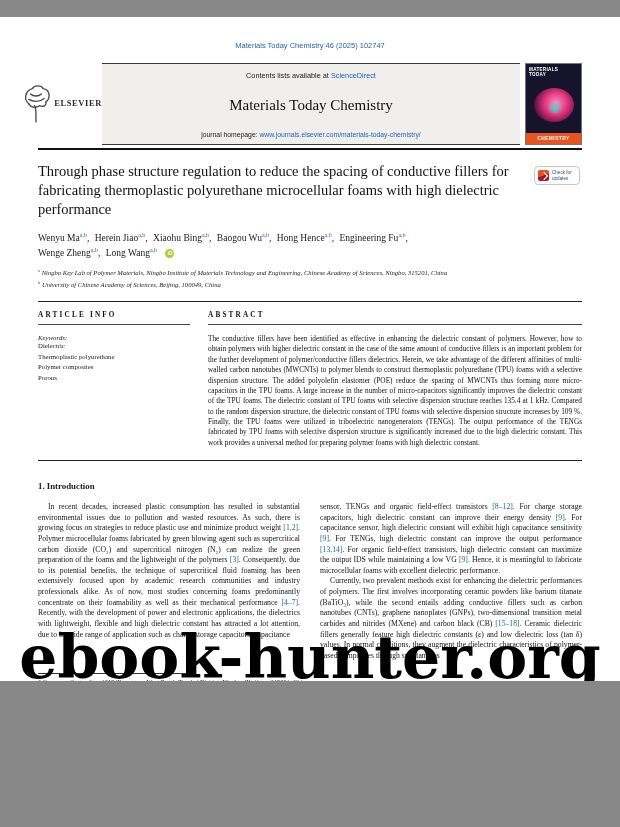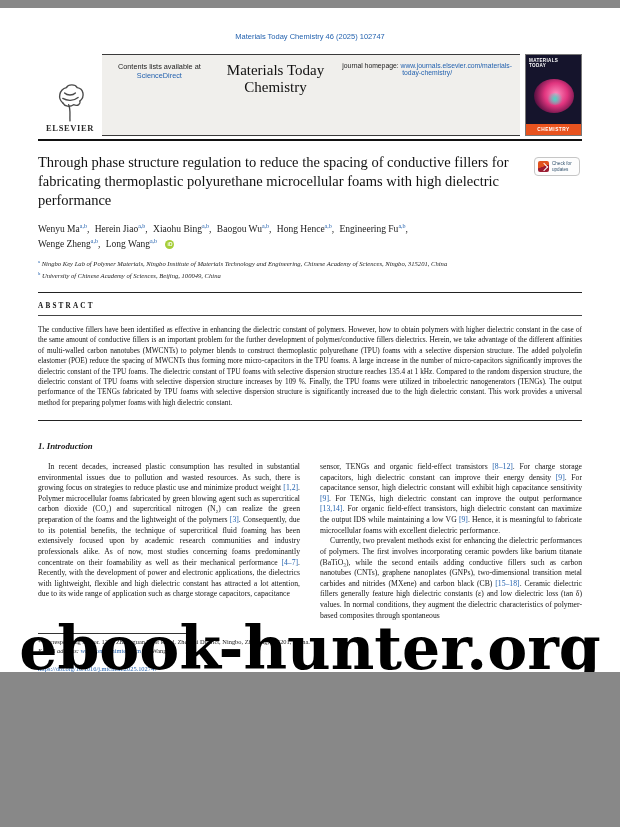--- a/index.html
+++ b/index.html
@@ -1,35 +1,35 @@
 <!DOCTYPE html>
 <html><head>
 <meta charset="utf-8">
 <style>
   * { margin:0; padding:0; box-sizing:border-box; }
   html,body { background:#888; }
   .page {
-    position:relative; width:620px; height:664px; margin:8px auto;
+    position:relative; width:620px; height:664px; margin:17px auto;
     background:#ffffff; overflow:hidden;
     font-family:"Liberation Serif", serif; color:#1a1a1a;
   }
   .inner { padding:0 38px; }
   a, .linklike { color:#2563af; text-decoration:none; cursor:pointer; }
 
   
   .top-ref { margin-top:24px; text-align:center; font-family:"Liberation Sans",sans-serif;
     font-size:7.5px; color:#2563af; }
 
   
   .head-band { margin-top:13px; display:flex; align-items:stretch; border-bottom:2.5px solid #111; padding-bottom:3px; }
-  .logo-col { width:64px; display:flex; flex-direction:column; align-items:center; justify-content:flex-end; padding-bottom:3px; }
+  .logo-col { width:64px; display:flex; flex-direction:row; align-items:center; justify-content:flex-end; padding-bottom:3px; }
   .logo-col svg { display:block; }
   .elsevier-word { font-size:8.5px; font-weight:bold; letter-spacing:0.6px; color:#2b2b2b; margin-top:1px; }
   .gray-box { flex:1; background:#f0efec; border-top:1px solid #3a3a3a; border-bottom:1px solid #3a3a3a;
-    display:flex; flex-direction:row; justify-content:space-between; text-align:center; padding:7px 6px 6px; height:82px; }
+    display:flex; flex-direction:column; justify-content:space-between; text-align:center; padding:7px 6px 6px; height:82px; }
   .contents-line { font-family:"Liberation Sans",sans-serif; font-size:7.3px; color:#222; }
   .journal-title { font-size:15px; color:#111; }
   .homepage-line { font-family:"Liberation Sans",sans-serif; font-size:6.8px; color:#222; }
   .cover { position:relative; width:57px; height:82px; margin-left:5px; background:#15142c; overflow:hidden; border:0.5px solid #777; }
   .cover-masthead { position:absolute; top:3px; left:3px; color:#fff; font-family:"Liberation Sans",sans-serif;
     font-size:4.6px; font-weight:bold; line-height:1.15; letter-spacing:0.3px; text-align:left; }
   .cover-blob { position:absolute; top:24px; left:8px; width:40px; height:34px; border-radius:50%;
     background:radial-gradient(circle at 55% 45%, #ff8fc0 0%, #e0347e 40%, #5a1042 75%, rgba(20,19,44,0) 100%); }
   .cover-blob2 { position:absolute; top:38px; left:20px; width:18px; height:12px; border-radius:50%;
     background:radial-gradient(circle, #49d8c6 0%, rgba(73,216,198,0) 70%); }
@@ -63,21 +63,21 @@
   .info-section { margin-top:11px; border-top:1px solid #222; border-bottom:1px solid #222;
     display:flex; gap:18px; padding:9px 0 12px; }
   .info-left { width:152px; flex:0 0 auto; }
   .info-right { flex:1; }
   .sec-head { font-size:7.2px; font-weight:bold; letter-spacing:2.2px; padding-bottom:5px; border-bottom:0.75px solid #444; color:#111; }
   .kw-label { margin-top:9px; font-size:6.8px; font-style:italic; }
   .kw-item { font-size:6.8px; line-height:1.55; }
   .abstract-text { margin-top:9px; font-size:7.3px; line-height:1.42; text-align:justify; color:#111; }
 
   
-  .intro-head { margin-top:20px; font-size:8.8px; font-weight:bold;font-style:italic; }
+  .intro-head { margin-top:20px; font-size:8.8px; font-weight:bold; }
   .columns { margin-top:11px; display:flex; gap:20px; }
   .col { flex:1; font-size:7.7px; line-height:1.38; text-align:justify; color:#141414; }
   .col p.indent { text-indent:10px; }
   .col p + p { margin-top:0; }
   .cite { color:#2563af; }
 
   
   .foot-rule { margin-top:12px; width:148px; border-top:0.75px solid #333; }
   .footnotes { margin-top:3px; font-size:6.4px; line-height:1.42; color:#222; }
   .footnotes .em { font-style:italic; }
@@ -158,20 +158,28 @@
       <span class="author"><span>Long Wang</span><sup>a,b</sup><span></span></span>
       <span class="orcid">iD</span>
     </div>
 
     <div class="affils">
       <div><sup>a</sup> <span>Ningbo Key Lab of Polymer Materials, Ningbo Institute of Materials Technology and Engineering, Chinese Academy of Sciences, Ningbo, 315201, China</span></div>
       <div><sup>b</sup> <span>University of Chinese Academy of Sciences, Beijing, 100049, China</span></div>
     </div>
 
     <div class="info-section">
+      <div class="info-left">
+        <div class="sec-head">ARTICLE INFO</div>
+        <div class="kw-label">Keywords:</div>
+        <div class="kw-item">Dielectric</div>
+        <div class="kw-item">Thermoplastic polyurethane</div>
+        <div class="kw-item">Polymer composites</div>
+        <div class="kw-item">Porous</div>
+      </div>
       <div class="info-right">
         <div class="sec-head">ABSTRACT</div>
         <div class="abstract-text">The conductive fillers have been identified as effective in enhancing the dielectric constant of polymers. However, how to obtain polymers with higher dielectric constant in the case of the same amount of conductive fillers is an important problem for the further development of polymer/conductive fillers dielectrics. Herein, we take advantage of the different affinities of multi-walled carbon nanotubes (MWCNTs) to polymer blends to construct thermoplastic polyurethane (TPU) foams with a selective dispersion structure. The added polyolefin elastomer (POE) reduce the spacing of MWCNTs thus forming more micro-capacitors in the TPU foams. A large increase in the number of micro-capacitors significantly improves the dielectric constant of the TPU foams. The dielectric constant of TPU foams with selective dispersion structure reaches 135.4 at 1 kHz. Compared to the random dispersion structure, the dielectric constant of TPU foams with selective dispersion structure increases by 109 %. Finally, the TPU foams were utilized in triboelectric nanogenerators (TENGs). The output performance of the TENGs fabricated by TPU foams with selective dispersion structure is significantly increased due to the high dielectric constant. This work provides a universal method for preparing polymer foams with high dielectric constant.</div>
       </div>
     </div>
 
     <div class="intro-head">1. Introduction</div>
 
     <div class="columns">
       <div class="col">

